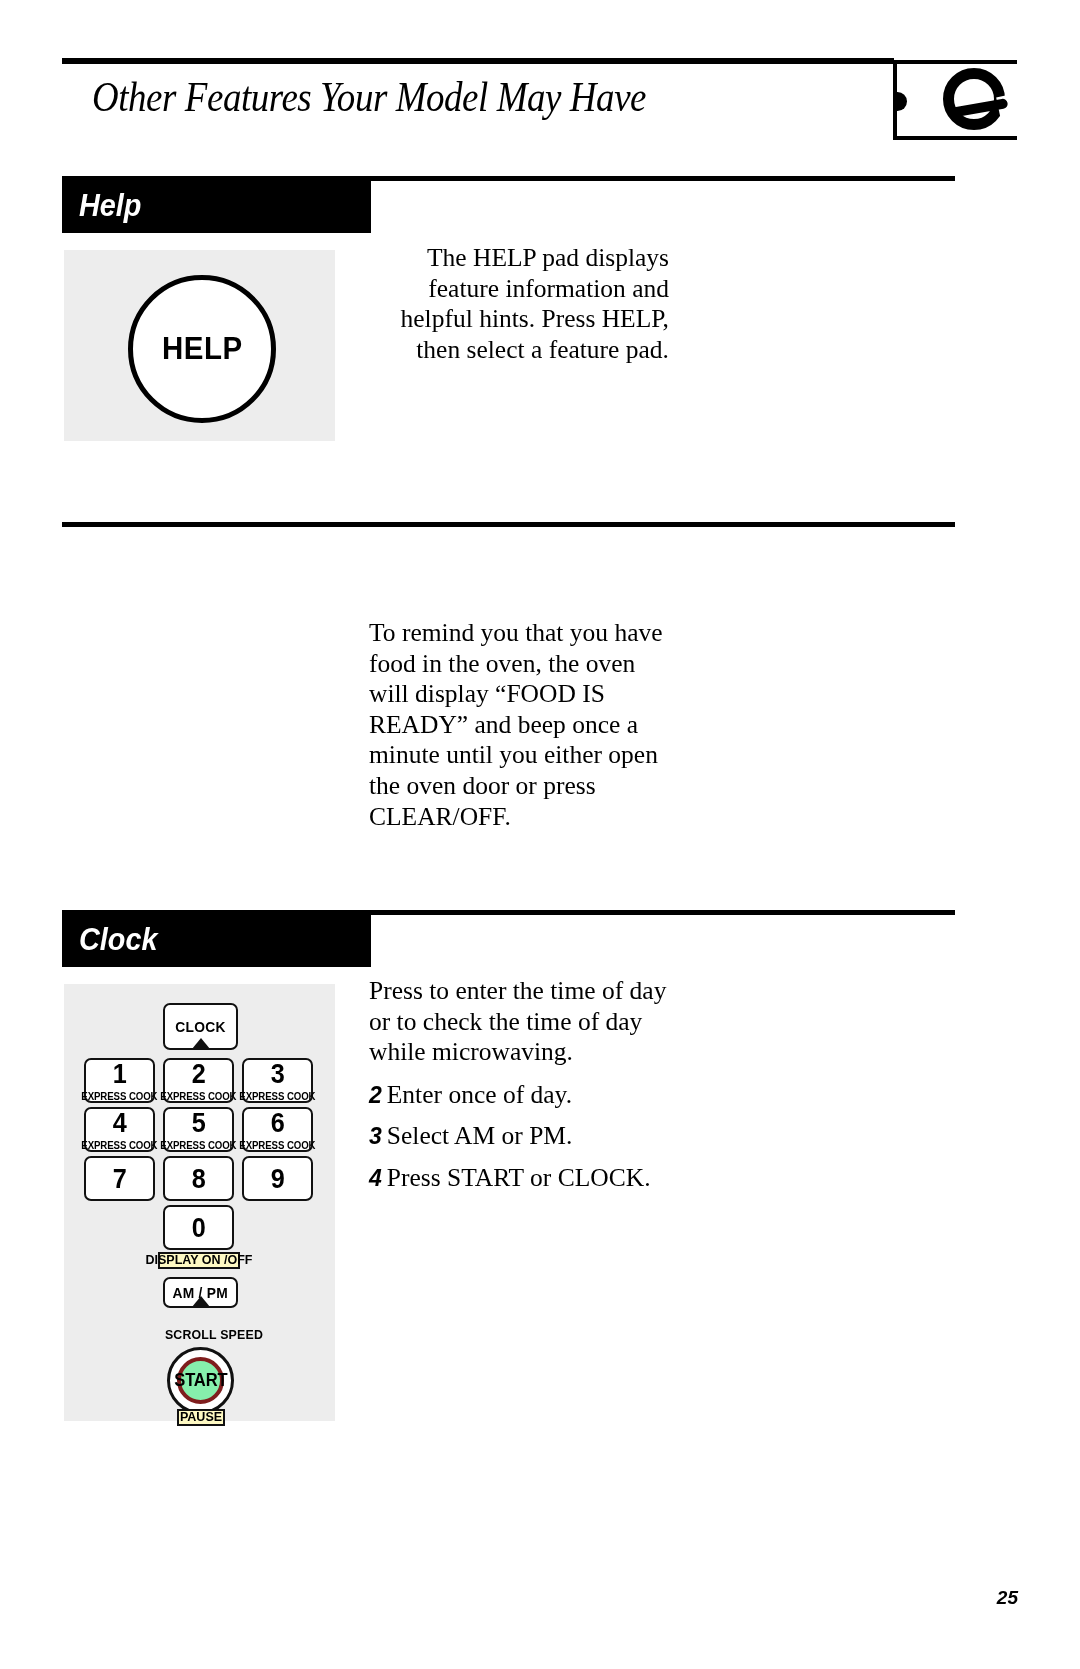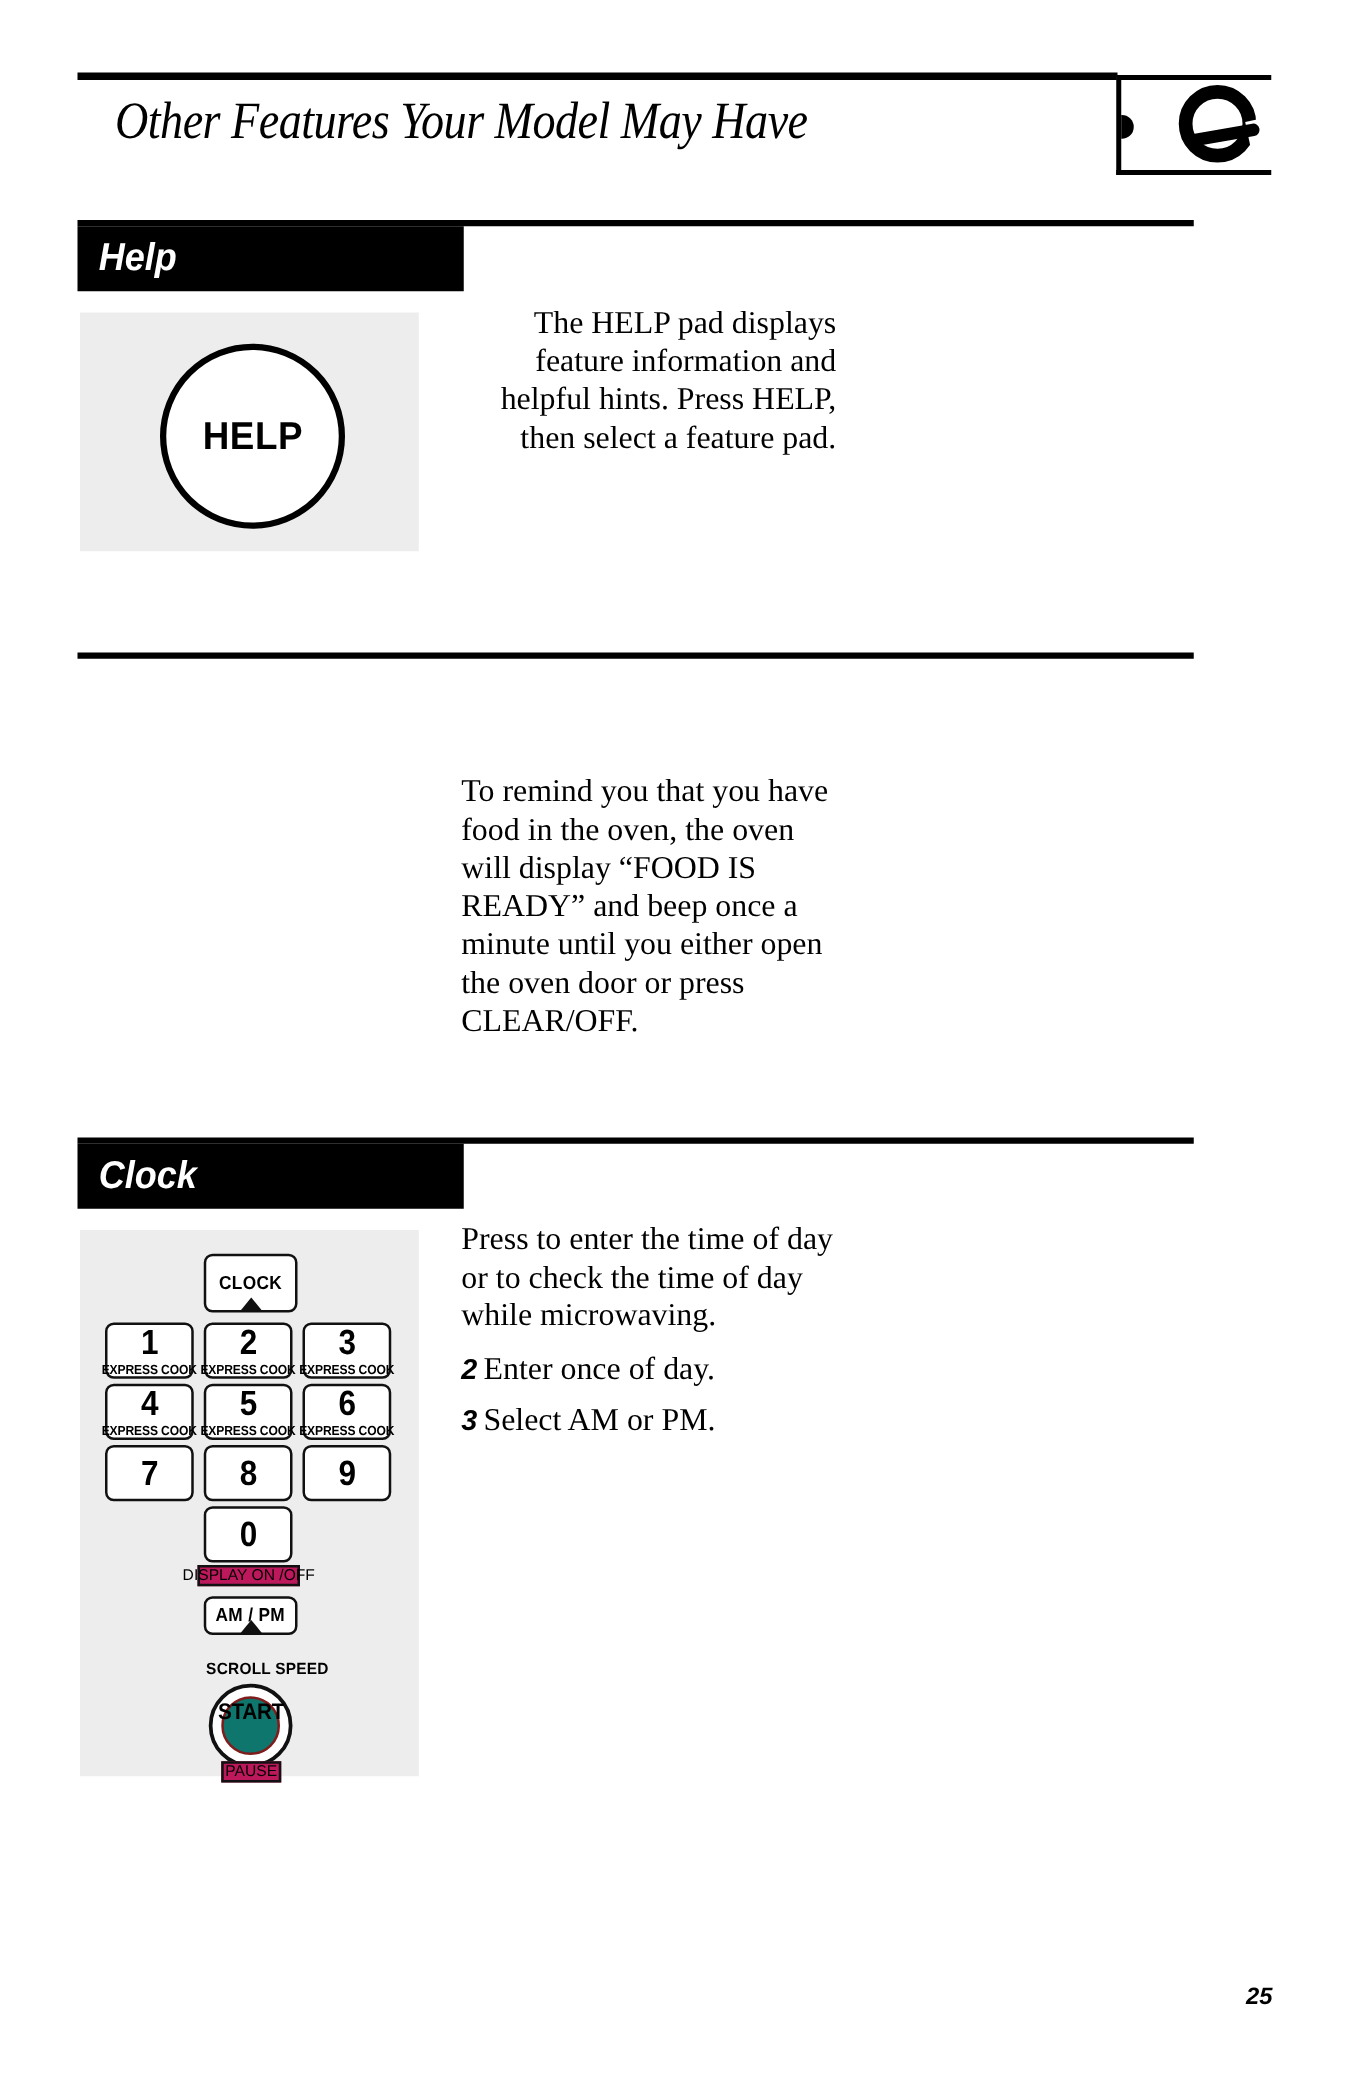--- a/index.html
+++ b/index.html
@@ -237,23 +237,23 @@
     margin-left: -9px;
     width: 0;
     height: 0;
     border-left: 9px solid transparent;
     border-right: 9px solid transparent;
     border-bottom: 11px solid #111;
   }
   .boxlabel {
     position: absolute;
     border: 2.5px solid #111;
-    background: #be185d;
-    font-family: "Liberation Sans", "DejaVu Sans", sans-serif;
-    font-weight: normal;
+    background: #fef9c3;
+    font-family: "Liberation Sans", "DejaVu Sans", sans-serif;
+    font-weight: bold;
     font-size: 12.5px;
     letter-spacing: 0px;
     line-height: 1;
     display: flex;
     align-items: center;
     justify-content: center;
     box-sizing: border-box;
     white-space: nowrap;
   }
   .plainlabel {
@@ -273,25 +273,26 @@
     border-radius: 50%;
     background: #fff;
     box-sizing: border-box;
     display: flex;
     align-items: center;
     justify-content: center;
   }
   .start-inner {
     width: 78%;
     height: 78%;
-    border: 2px solid #7f1d1d;
+    border: 4px solid #7f1d1d;
     border-radius: 50%;
-    background: #0f766e;
+    background: #86efac;
     box-sizing: border-box;
     display: flex;
+    align-items: center;
     justify-content: center;
   }
   .start-label {
     font-family: "Liberation Sans", "DejaVu Sans", sans-serif;
     font-weight: bold;
     font-size: 18px;
     letter-spacing: -0.2px;
     transform: scaleX(0.92);
   }
 
@@ -424,18 +425,21 @@
 
   <div class="body-col" style="top:976px;">
     <p>Press to enter the time of day or to check the time of day while microwaving.</p>
     <div class="steps">
       <div class="step">
         <span class="step-num">2</span><span>Enter once of day.</span>
       </div>
       <div class="step">
         <span class="step-num">3</span><span>Select AM or PM.</span>
       </div>
+      <div class="step">
+        <span class="step-num">4</span><span>Press START or CLOCK.</span>
+      </div>
     </div>
   </div>
 
   <div class="page-number">25</div>
 
 </div>
 
 </body></html>

